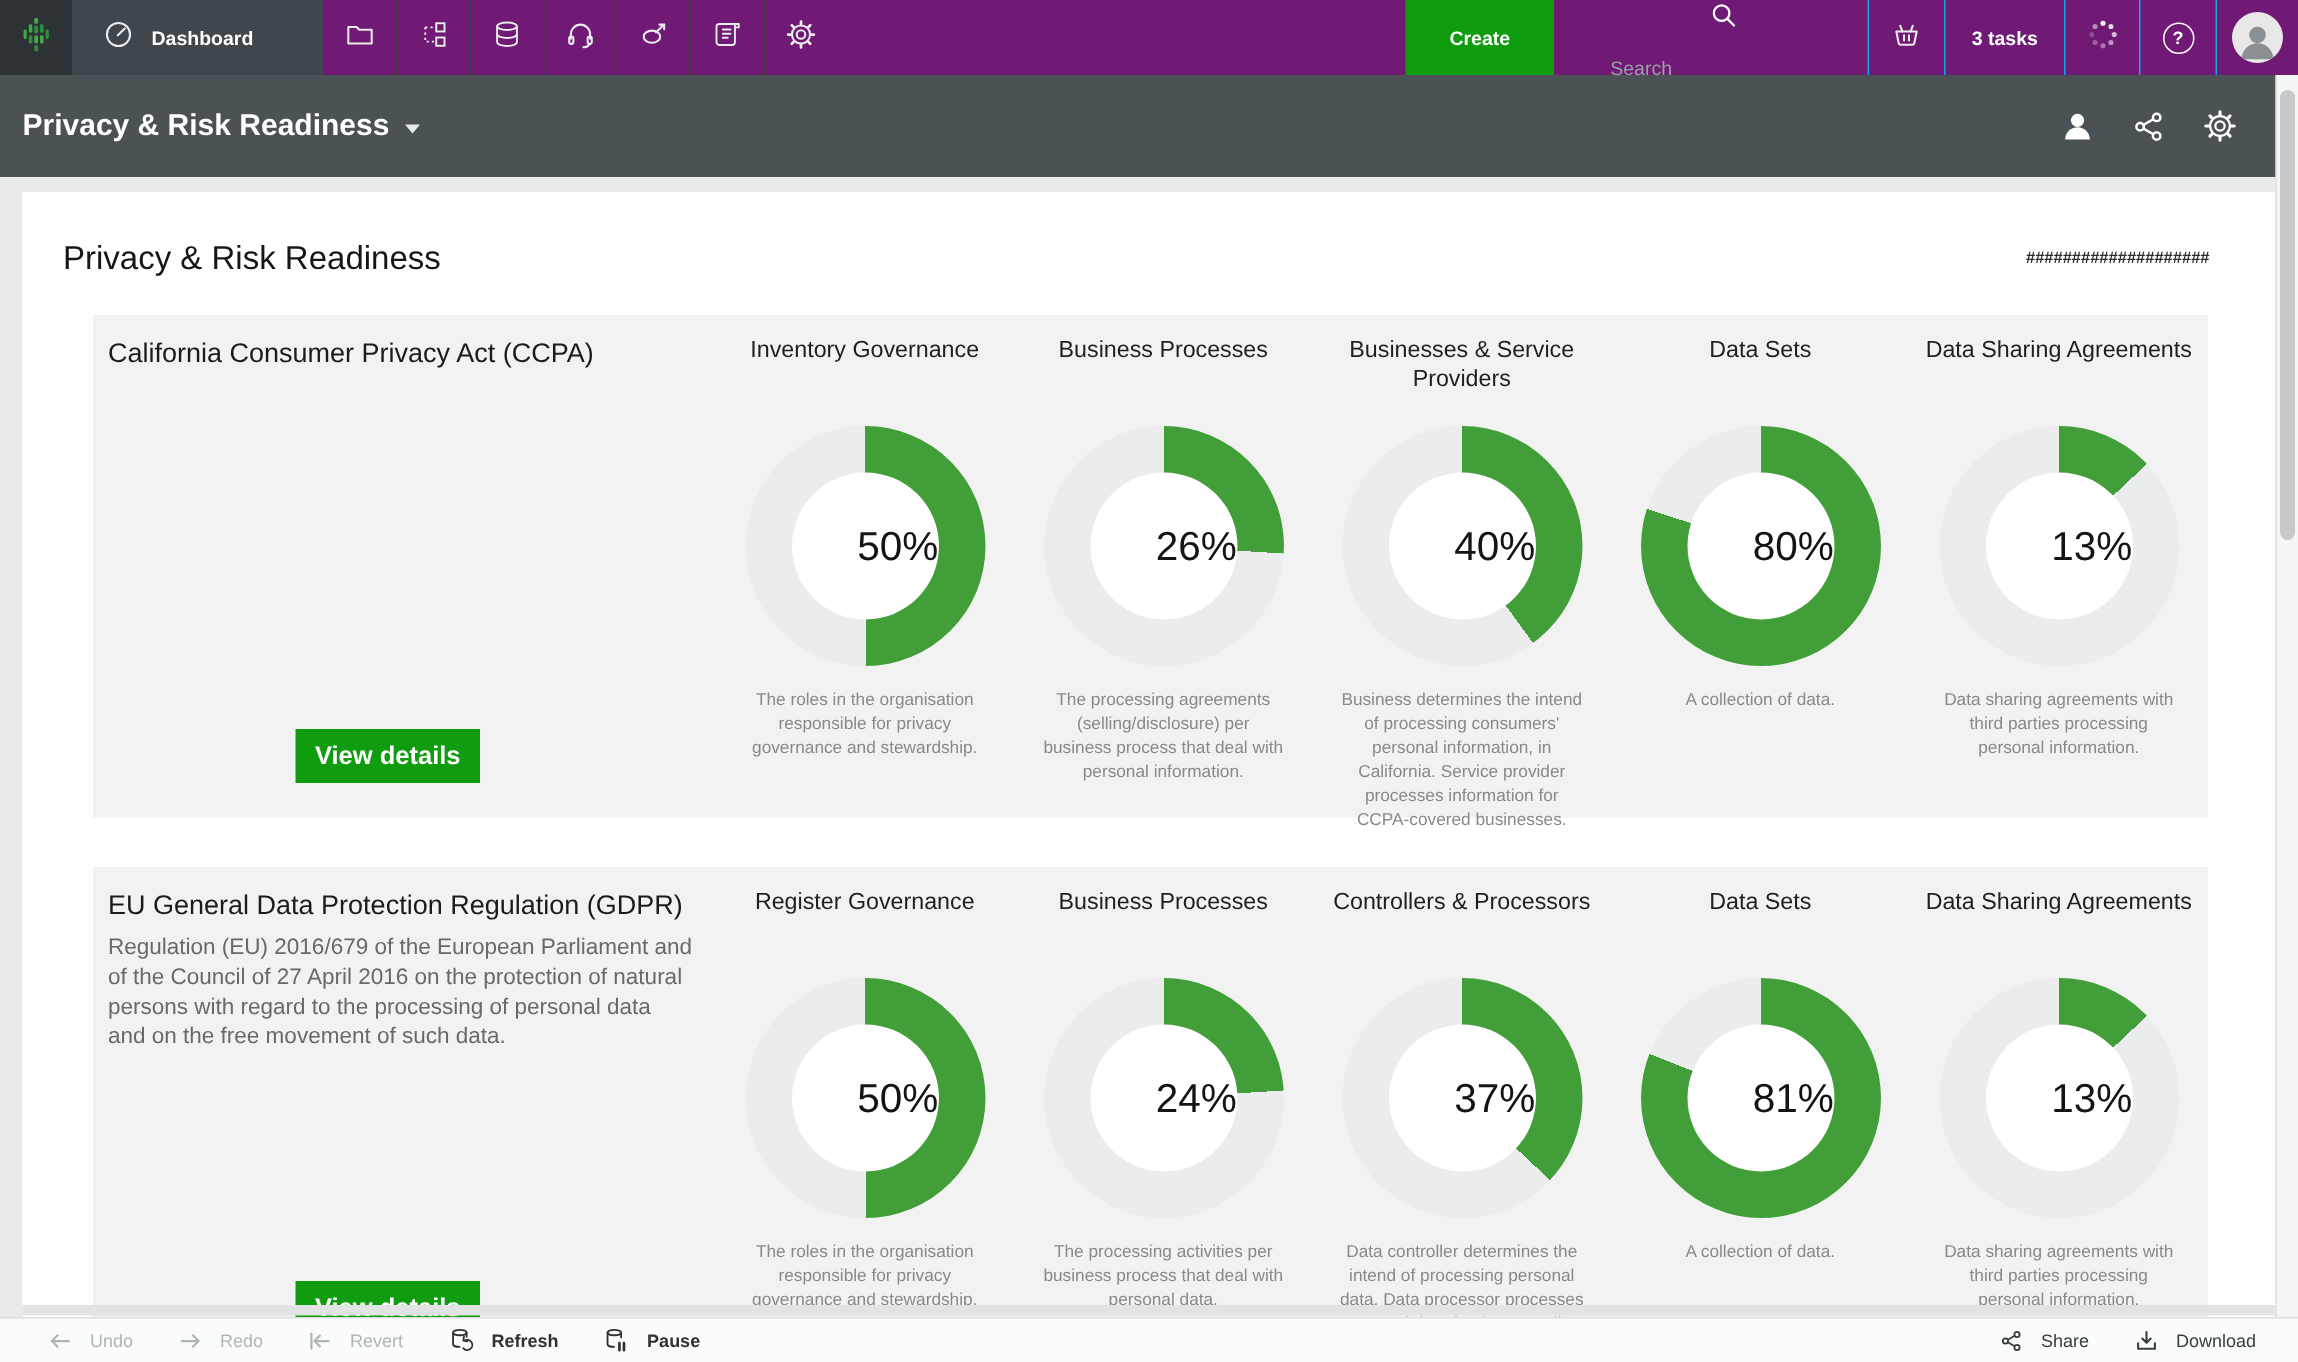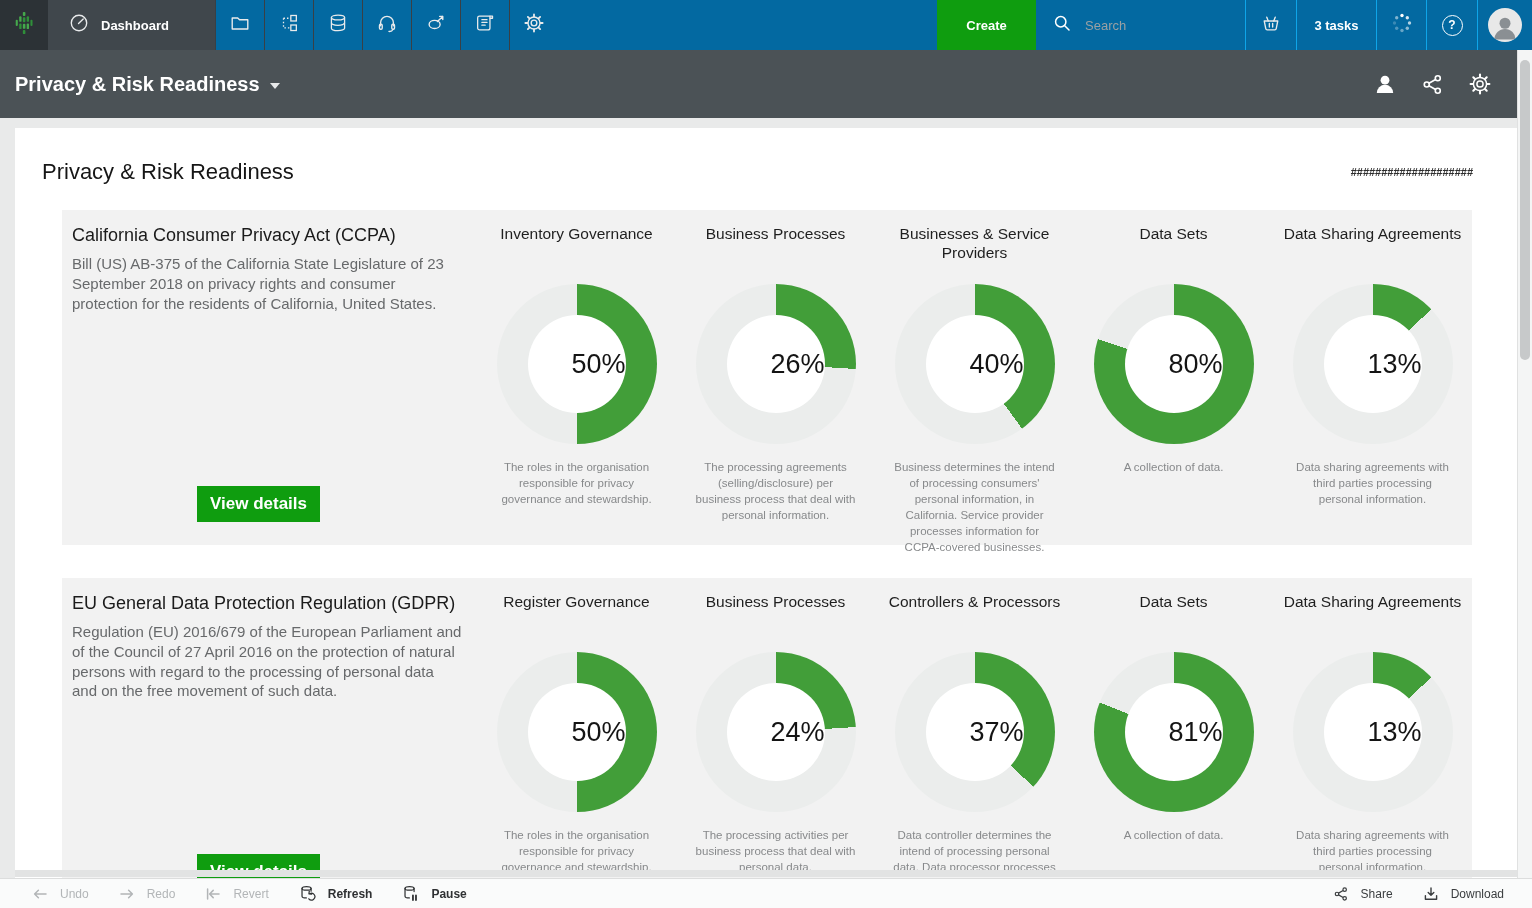--- a/index.html
+++ b/index.html
@@ -1,28 +1,28 @@
 <!DOCTYPE html>
 <html><head>
 <meta charset="utf-8">
 <style>
   * { margin:0; padding:0; box-sizing:border-box; }
   html,body { background:#cfd1d2; }
   body { font-family:"Liberation Sans", sans-serif; }
   .screen { position:relative; width:1532px; height:908px; background:#e9eaea; overflow:hidden; margin:0 auto; }
 
   
-  .topbar { position:absolute; top:0; left:0; width:100%; height:50px; background:#0369a1; display:flex; align-items:stretch; z-index:40; }
+  .topbar { position:absolute; top:0; left:0; width:100%; height:50px; background:#701a75; display:flex; align-items:stretch; z-index:40; }
   .logo-cell { width:48px; background:#2c3236; display:flex; align-items:center; justify-content:center; cursor:pointer; }
   .tab { width:167px; background:#40474c; display:flex; align-items:center; gap:11px; padding-left:20px; cursor:pointer; }
   .tab-label { color:#fff; font-size:13px; font-weight:700; }
   .icell { width:49px; border-left:1px solid #394045; display:flex; align-items:center; justify-content:center; cursor:pointer; }
   .spacer { flex:1; }
   .create-btn { width:99px; border:none; background:#0f9d0f; color:#fff; font-size:13px; font-weight:700; font-family:"Liberation Sans",sans-serif; cursor:pointer; }
-  .search-cell { width:209px; display:flex; align-items:center; gap:13px; padding-left:16px; }
+  .search-cell { width:209px; display:flex; align-items:center; gap:13px; padding-left:16px;flex-direction:column; }
   .search-input { background:transparent; border:none; outline:none; color:#d6d9da; font-size:13px; width:150px; font-family:"Liberation Sans",sans-serif; }
   .search-input::placeholder { color:#9aa0a3; }
   .rcell { border-left:1px solid #0ea5e9; display:flex; align-items:center; justify-content:center; cursor:pointer; }
   .tasks-cell { width:80px; color:#fff; font-size:13px; font-weight:700; }
   .w50 { width:50px; } .w51 { width:51px; }
   .avatar-cell { width:55px; }
   .avatar { width:34px; height:34px; border-radius:50%; background:#e8e8e8; display:flex; align-items:flex-end; justify-content:center; overflow:hidden; }
   .help-ring { width:21px; height:21px; border:1.6px solid #fff; border-radius:50%; color:#fff; font-size:12px; font-weight:700; display:flex; align-items:center; justify-content:center; }
 
   
@@ -253,21 +253,20 @@
     <div class="panel">
 
       <div class="page-head">
         <h1>Privacy &amp; Risk Readiness</h1>
         <span class="hash-text">####################</span>
       </div>
 
       <section class="card">
         <div class="card-left">
           <h2>California Consumer Privacy Act (CCPA)</h2>
-          <p>Bill (US) AB-375 of the California State Legislature of 23 September 2018 on privacy rights and consumer protection for the residents of California, United States.</p>
           <button class="view-btn">View details</button>
         </div>
 
         <div class="metric">
           <div class="metric-title">Inventory Governance</div>
           <div class="donut" style="background: conic-gradient(rgb(66, 158, 57) 180deg, rgb(235, 237, 236) 0deg);">
             <div class="hole">
                 <span class="pct">50%</span>
               </div>
           </div>

